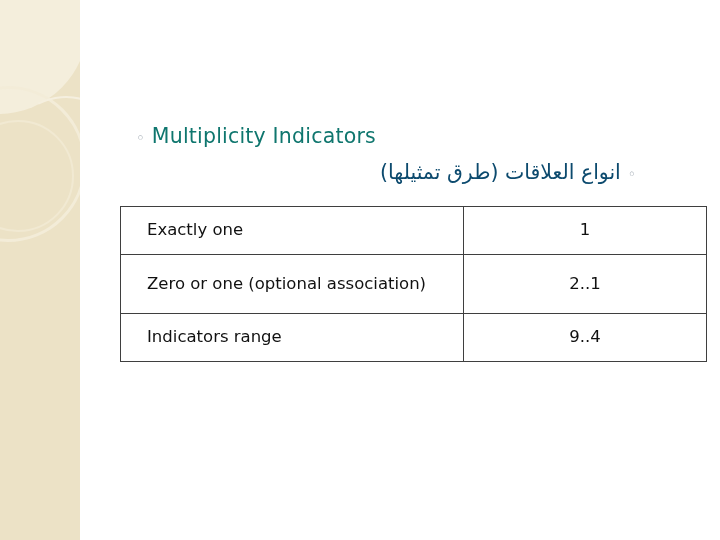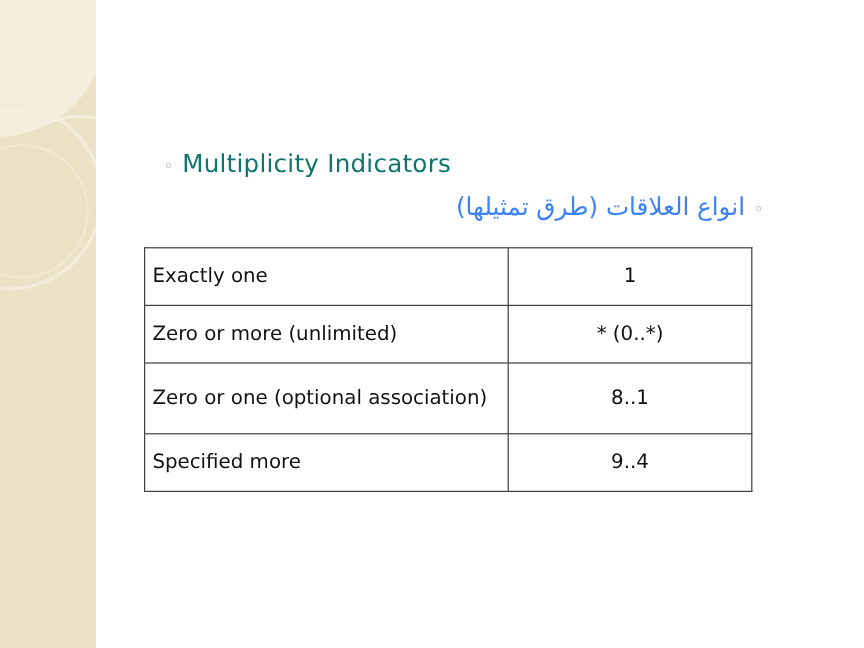--- a/index.html
+++ b/index.html
@@ -100,40 +100,40 @@
     top: 160px;
     direction: rtl;
     align-items: baseline;
   }
   #line-arabic .bullet-glyph {
     margin-right: 0;
     margin-left: 7px;
     font-size: 14px;
   }
   .arabic-text {
-    color: #3b82f6;
+    color: #0c4a6e;
     font-size: 20.5px;
     direction: rtl;
     unicode-bidi: embed;
     line-height: 1.25;
   }
 
   
   table.mult-table {
     position: absolute;
     left: 120px;
     top: 206px;
     width: 480px;
     border-collapse: collapse;
     table-layout: fixed;
     background: #ffffff;
   }
   table.mult-table td {
     border: 1px solid #3f3f3f;
-    padding: 0 6px;
+    padding: 0 26px;
     font-size: 16.5px;
     color: #111111;
     vertical-align: middle;
     line-height: 1.25;
   }
   td.col-label {
     width: 290px;
     text-align: left;
     height: 47px;
   }
@@ -165,28 +165,24 @@
     <span class="bullet-glyph">◦</span>
     <span class="arabic-text">انواع العلاقات (طرق تمثيلها)</span>
   </div>
 
   <table class="mult-table">
     <tbody>
       <tr>
         <td class="col-label">Exactly one</td>
         <td class="col-value">1</td>
       </tr>
-      <tr>
-        <td class="col-label">Zero or more (unlimited)</td>
-        <td class="col-value">* (0..*)</td>
-      </tr>
       <tr class="tall">
         <td class="col-label">Zero or one (optional association)</td>
-        <td class="col-value">8..1</td>
+        <td class="col-value">2..1</td>
       </tr>
       <tr>
-        <td class="col-label">Specified more</td>
+        <td class="col-label">Indicators range</td>
         <td class="col-value">9..4</td>
       </tr>
     </tbody>
   </table>
 
 </div>
 
 </body></html>

